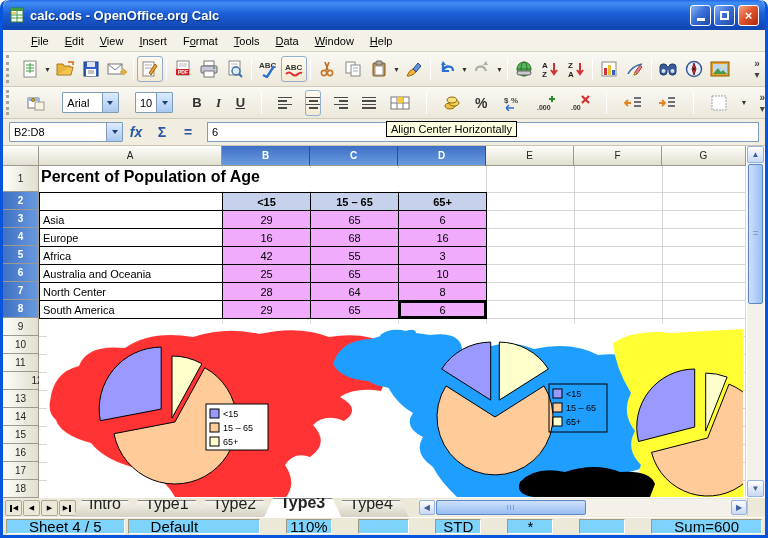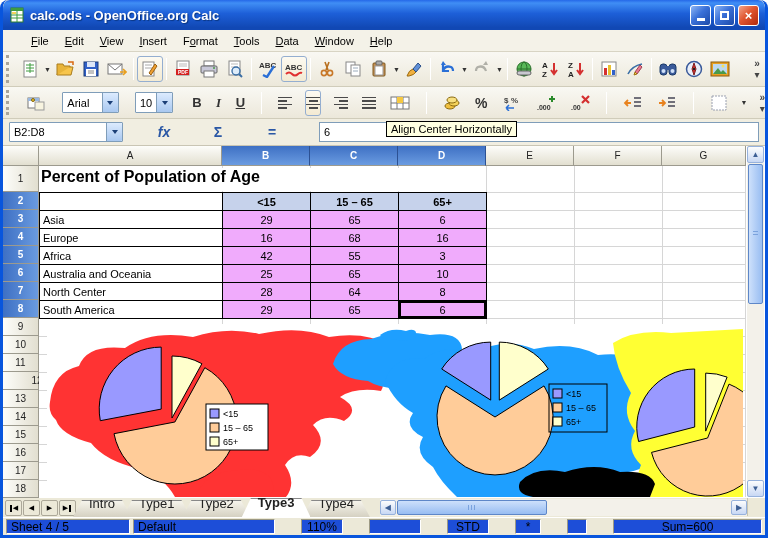--- a/index.html
+++ b/index.html
@@ -37,21 +37,21 @@
   .overflow span{display:block;}
   .btxt{font-weight:bold;font-size:13px;color:#333;}
   .combo{height:21px;background:#fff;border:1px solid #7f9db9;display:flex;align-items:center;border-radius:1px;}
   .combo .cval{flex:1;padding:0 4px;font-size:11px;}
   .combo .cbtn{width:16px;height:100%;background:linear-gradient(180deg,#dcebfe,#a9c8f0);border-left:1px solid #7f9db9;
     display:flex;align-items:center;justify-content:center;border-radius:0 1px 1px 0;}
   .arrow-down{width:0;height:0;border-left:3px solid transparent;border-right:3px solid transparent;border-top:4px solid #1b3f77;}
   .align-icon{display:flex;flex-direction:column;gap:2px;}
   .align-icon i{display:block;height:1.5px;background:#4a4a4a;}
   
-  .formulabar{height:27px;background:#f1eee1;display:flex;align-items:center;padding:0 6px;border-bottom:1px solid #c9c5b4;position:relative;gap:28px;}
+  .formulabar{height:27px;background:#f1eee1;display:flex;align-items:center;padding:0 6px;border-bottom:1px solid #c9c5b4;position:relative;}
   .namebox{width:114px;height:20px;}
   .fsym{font-size:14px;font-weight:bold;color:#2a57a5;width:26px;text-align:center;font-style:italic;}
   .fsym.noital{font-style:normal;}
   .inputline{flex:1;height:20px;border:1px solid #7f9db9;background:#fff;font-size:11px;padding:0 4px;margin-left:6px;font-family:"Liberation Sans",sans-serif;}
   .tooltip{position:absolute;left:383px;top:121px;background:#ffffe1;border:1px solid #000;font-size:11px;padding:1px 4px;z-index:60;white-space:nowrap;}
   
   .sheetarea{position:relative;width:762px;height:351px;background:#fff;}
   .corner{position:absolute;left:0;top:0;width:36px;height:20px;background:linear-gradient(180deg,#fdfdfa,#e2dfd0);border-right:1px solid #9c9a8e;border-bottom:1px solid #9c9a8e;}
   .colheaders{position:absolute;left:36px;top:0;width:707px;height:20px;display:flex;}
   .col-h{height:20px;display:flex;align-items:center;justify-content:center;font-size:10px;color:#222;
@@ -80,33 +80,33 @@
   .vthumb{margin:1px 1px;height:140px;background:linear-gradient(90deg,#cde0fb,#98bdf2);border:1px solid #5e87c8;border-radius:2px;position:relative;}
   .vthumb::after{content:"";position:absolute;left:4px;right:4px;top:50%;height:6px;transform:translateY(-50%);
     background:repeating-linear-gradient(180deg,#7aa2dd 0 1px,transparent 1px 3px);}
   .vtrack{flex:1;}
   
   .tabbar{height:20px;background:#ece9d8;display:flex;align-items:flex-end;padding-left:2px;border-top:1px solid #fff;}
   .navbtn{width:17px;height:16px;margin:0 1px 1px 0;background:#ece9d8;border:1px solid #aca899;border-radius:2px;
     display:flex;align-items:center;justify-content:center;font-size:7px;color:#000;}
   .navbtn .bar{width:2px;height:7px;background:#000;margin:0 1px;}
   .tabs{display:flex;align-items:flex-end;margin-left:4px;height:19px;}
-  .stab{height:17px;padding:1px 16px 12px 16px;margin-left:-8px;display:flex;align-items:center;font-size:13px;color:#222;
+  .stab{height:17px;padding:1px 16px 12px 16px;margin-left:-8px;display:flex;align-items:center;font-size:16px;color:#222;
     background:linear-gradient(180deg,#f6f4ec,#d5d1c2);clip-path:polygon(9px 0,calc(100% - 9px) 0,100% 100%,0 100%);
     border-top:1px solid #888;}
   .stab.active{background:#fff;font-weight:bold;height:19px;z-index:3;position:relative;}
   .hscroll{flex:1;height:17px;margin:0 0 1px 10px;background:#f3f1ea;display:flex;align-items:center;}
   .hthumb{width:150px;height:15px;margin:0 1px;background:linear-gradient(180deg,#cde0fb,#98bdf2);border:1px solid #5e87c8;border-radius:2px;position:relative;}
   .hthumb::after{content:"";position:absolute;top:4px;bottom:4px;left:50%;width:8px;transform:translateX(-50%);
     background:repeating-linear-gradient(90deg,#7aa2dd 0 1px,transparent 1px 3px);}
   .htrack{flex:1;}
   .sizecorner{width:18px;height:18px;background:#ece9d8;border-left:1px solid #c8c5b4;margin-bottom:1px;}
   
   .statusbar{height:18px;background:#ece9d8;display:flex;align-items:stretch;padding:1px 3px;gap:3px;border-top:1px solid #fff;}
-  .spanel{border:1px solid;border-color:#9d9a84 #fff #fff #9d9a84;background:#1d4ed8;font-size:12px;display:flex;align-items:center;padding:0 4px;white-space:nowrap;}
+  .spanel{border:1px solid;border-color:#9d9a84 #fff #fff #9d9a84;background:#7dd3fc;font-size:15px;display:flex;align-items:center;padding:0 22px;white-space:nowrap;}
   .spanel.center{justify-content:center;margin-left:23px;}
   
   .tbtn svg{display:block;}
 </style>
 </head>
 <body>
 
 <div class="window">
 
   <div class="titlebar">

